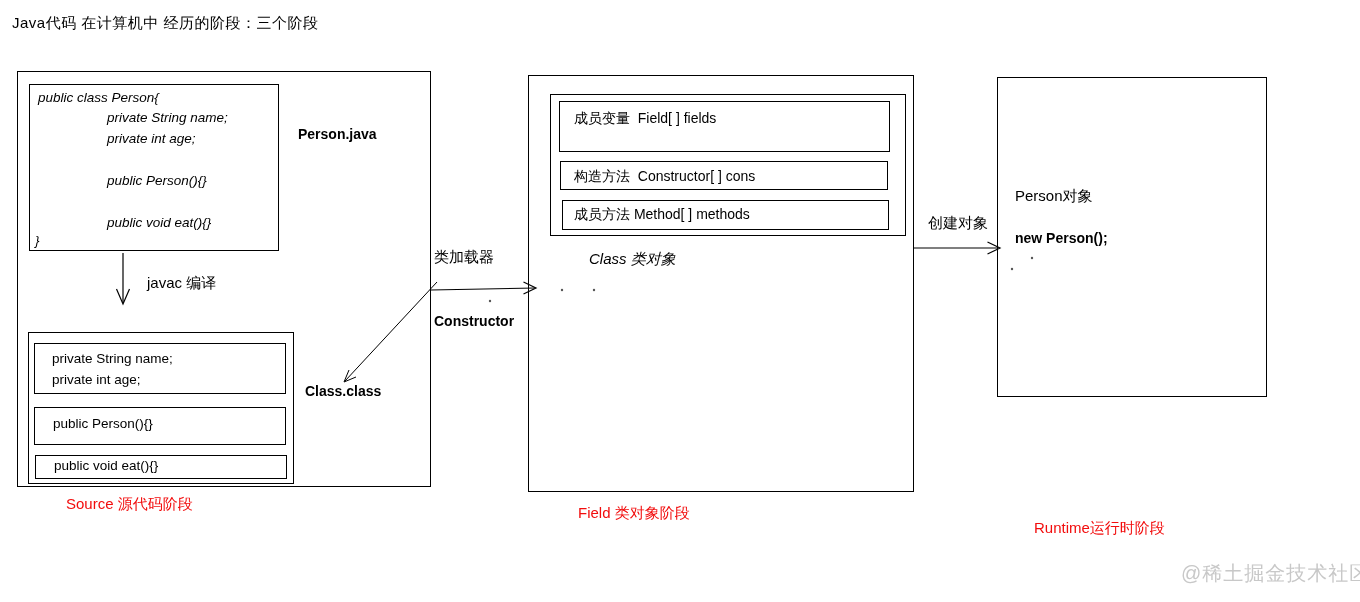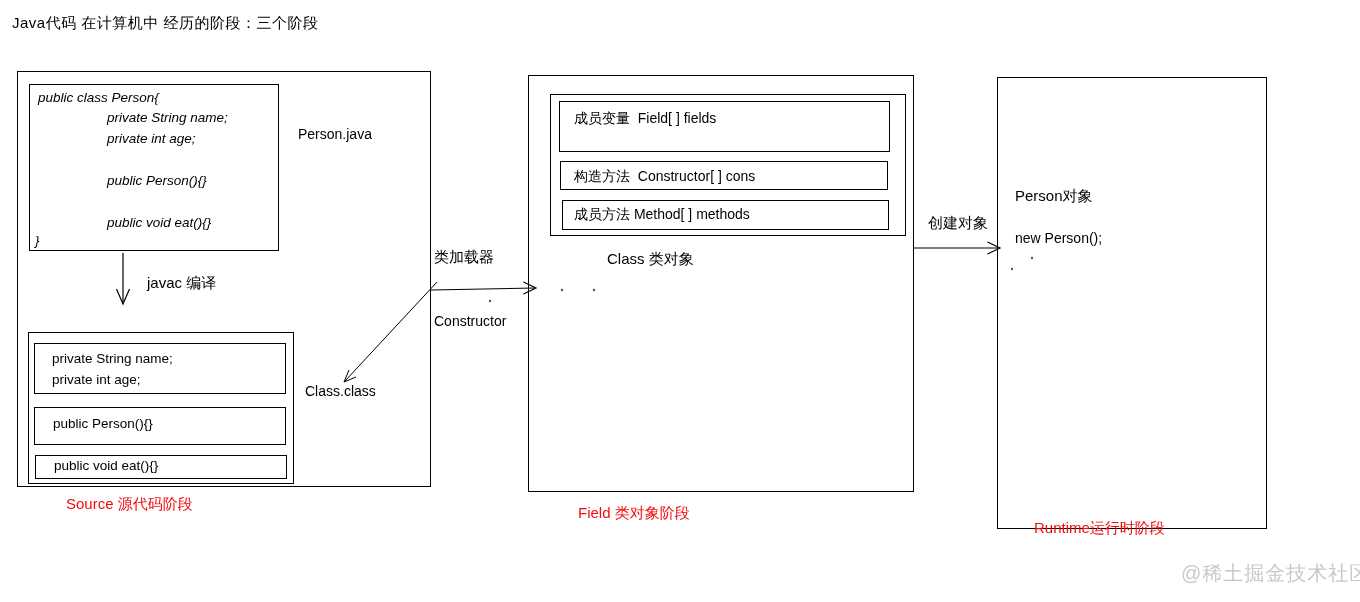--- a/index.html
+++ b/index.html
@@ -3,21 +3,21 @@
 <meta charset="utf-8">
 <style>
   html,body { margin:0; padding:0; background:#ffffff; }
   #canvas {
     position:relative; width:1360px; height:602px; background:#ffffff;
     font-family:"Liberation Sans","DejaVu Sans",sans-serif; color:#000;
     overflow:hidden;
   }
   .box { position:absolute; border:1px solid #000; background:#fff; box-sizing:border-box; }
   .lbl { position:absolute; white-space:pre; }
-  .f14 { font-size:14px; }
+  .f14 { font-size:14px;font-weight:bold; }
   .f15 { font-size:15px; }
   .title { left:12px; top:14px; font-size:15px; letter-spacing:0.5px; }
   .stage-label { color:#f20d0d; font-size:15px; }
   .code-line { position:absolute; font-size:13.5px; white-space:pre; }
   .member-row { font-size:14px; white-space:pre; }
   .watermark { left:1181px; top:560px; font-size:20px; color:#c8c8c8; letter-spacing:1px; }
   svg.overlay { position:absolute; left:0; top:0; pointer-events:none; }
 </style>
 </head>
 <body>
@@ -69,28 +69,28 @@
         <div class="member-row" style="position:absolute; left:14px; top:8px;">成员变量  Field[ ] fields</div>
       </div>
       <div class="box" style="left:9px; top:66px; width:328px; height:29px;">
         <div class="member-row" style="position:absolute; left:13px; top:6px;">构造方法  Constructor[ ] cons</div>
       </div>
       <div class="box" style="left:11px; top:105px; width:327px; height:30px;">
         <div class="member-row" style="position:absolute; left:11px; top:5px;">成员方法 Method[ ] methods</div>
       </div>
     </div>
 
-    <div class="lbl f15" style="left:78px; top:174px;">Class 类对象</div>
+    <div class="lbl f15" style="left:60px; top:174px;font-style:italic;">Class 类对象</div>
   </div>
 
   <div class="lbl stage-label" style="left:578px; top:504px;">Field 类对象阶段</div>
 
   <div class="lbl f15" style="left:928px; top:214px;">创建对象</div>
 
-  <div class="box" style="left:997px; top:77px; width:270px; height:452px;">
+  <div class="box" style="left:997px; top:77px; width:270px; height:320px;">
     <div class="lbl f15" style="left:17px; top:109px;">Person对象</div>
     <div class="lbl f14" style="left:17px; top:152px;">new Person();</div>
   </div>
 
   <div class="lbl stage-label" style="left:1034px; top:519px;">Runtime运行时阶段</div>
 
   <div class="lbl watermark">@稀土掘金技术社区</div>
 
   <svg class="overlay" width="1360" height="602" viewBox="0 0 1360 602">
 

